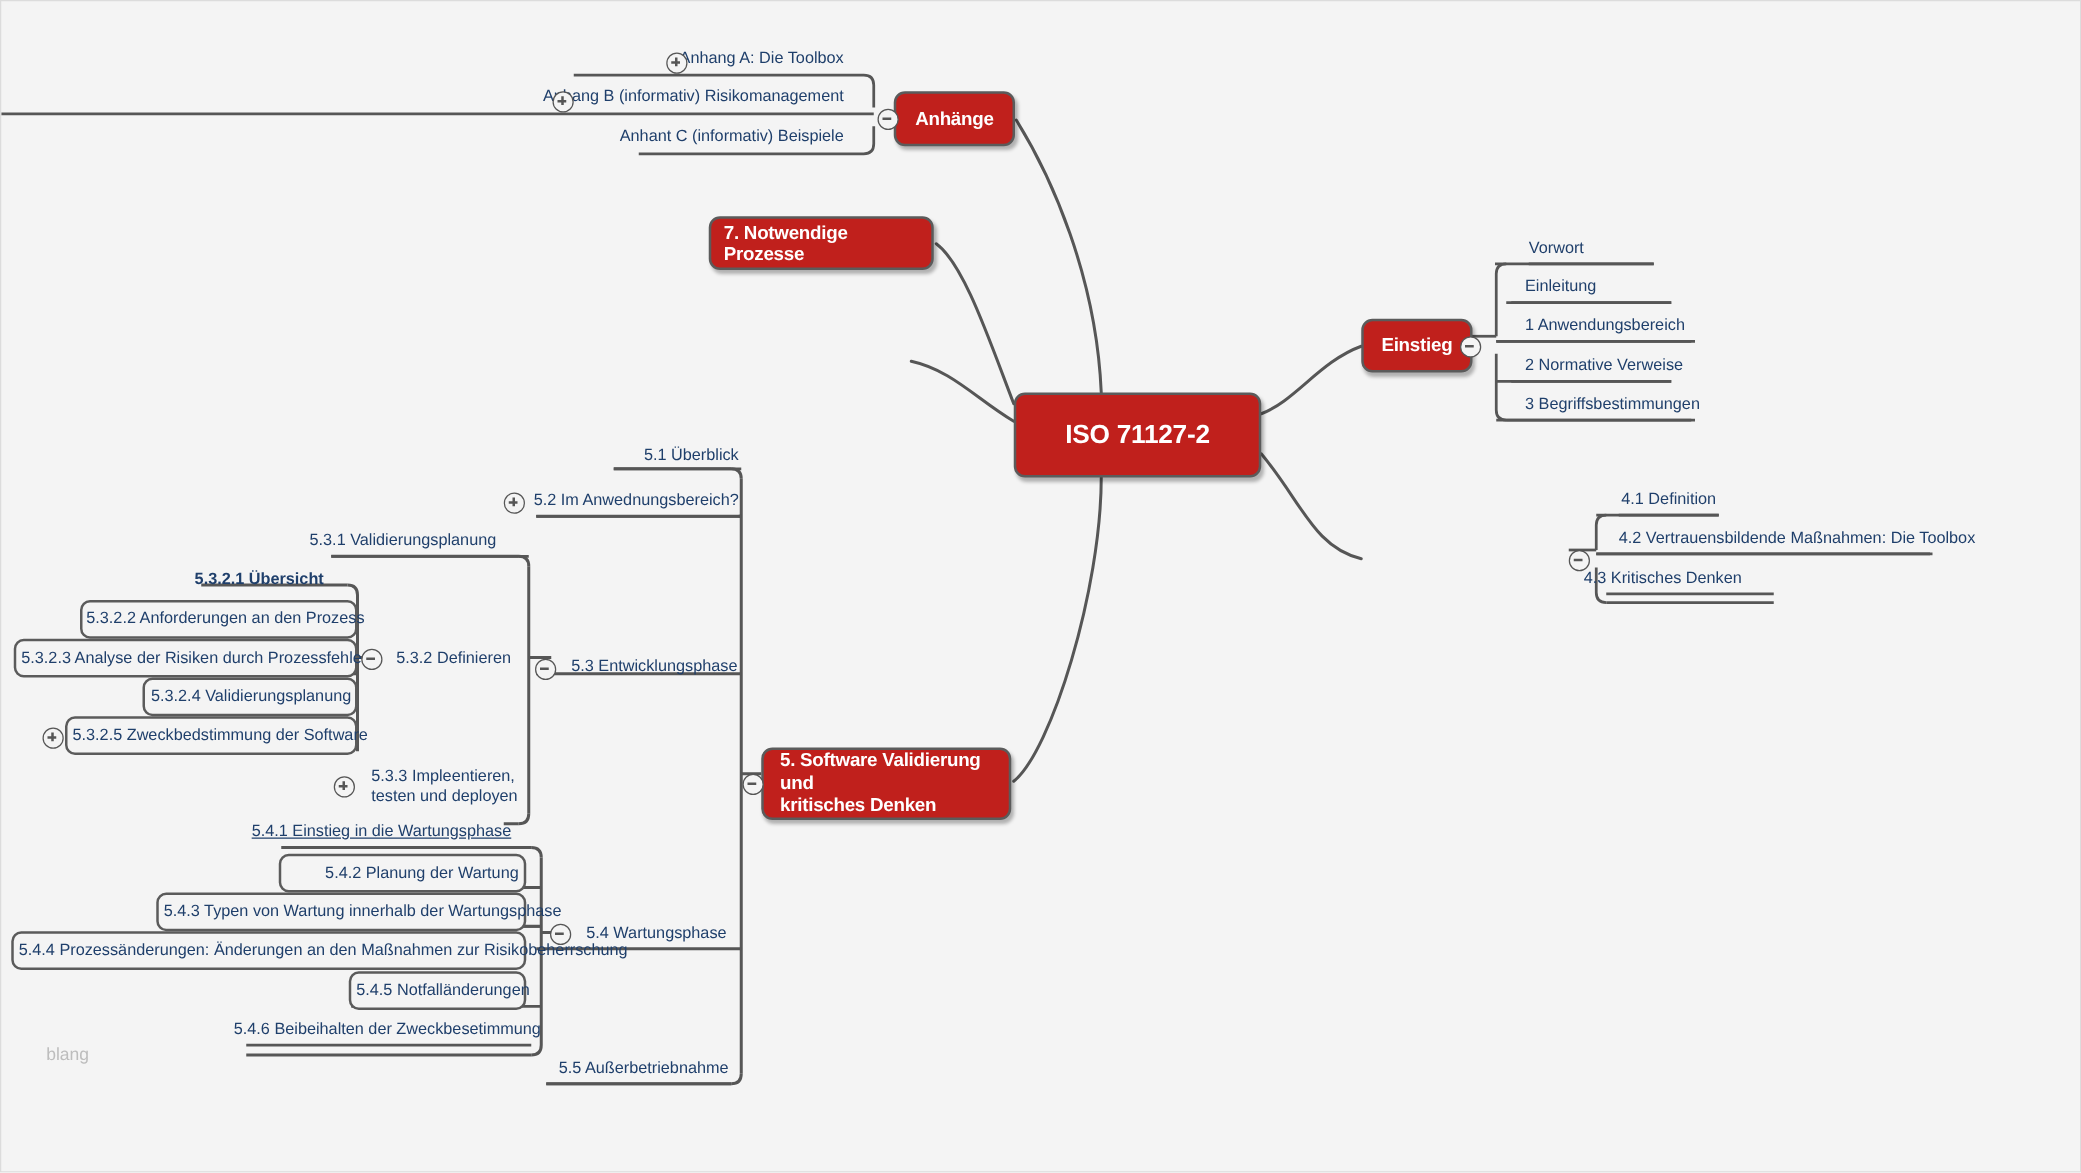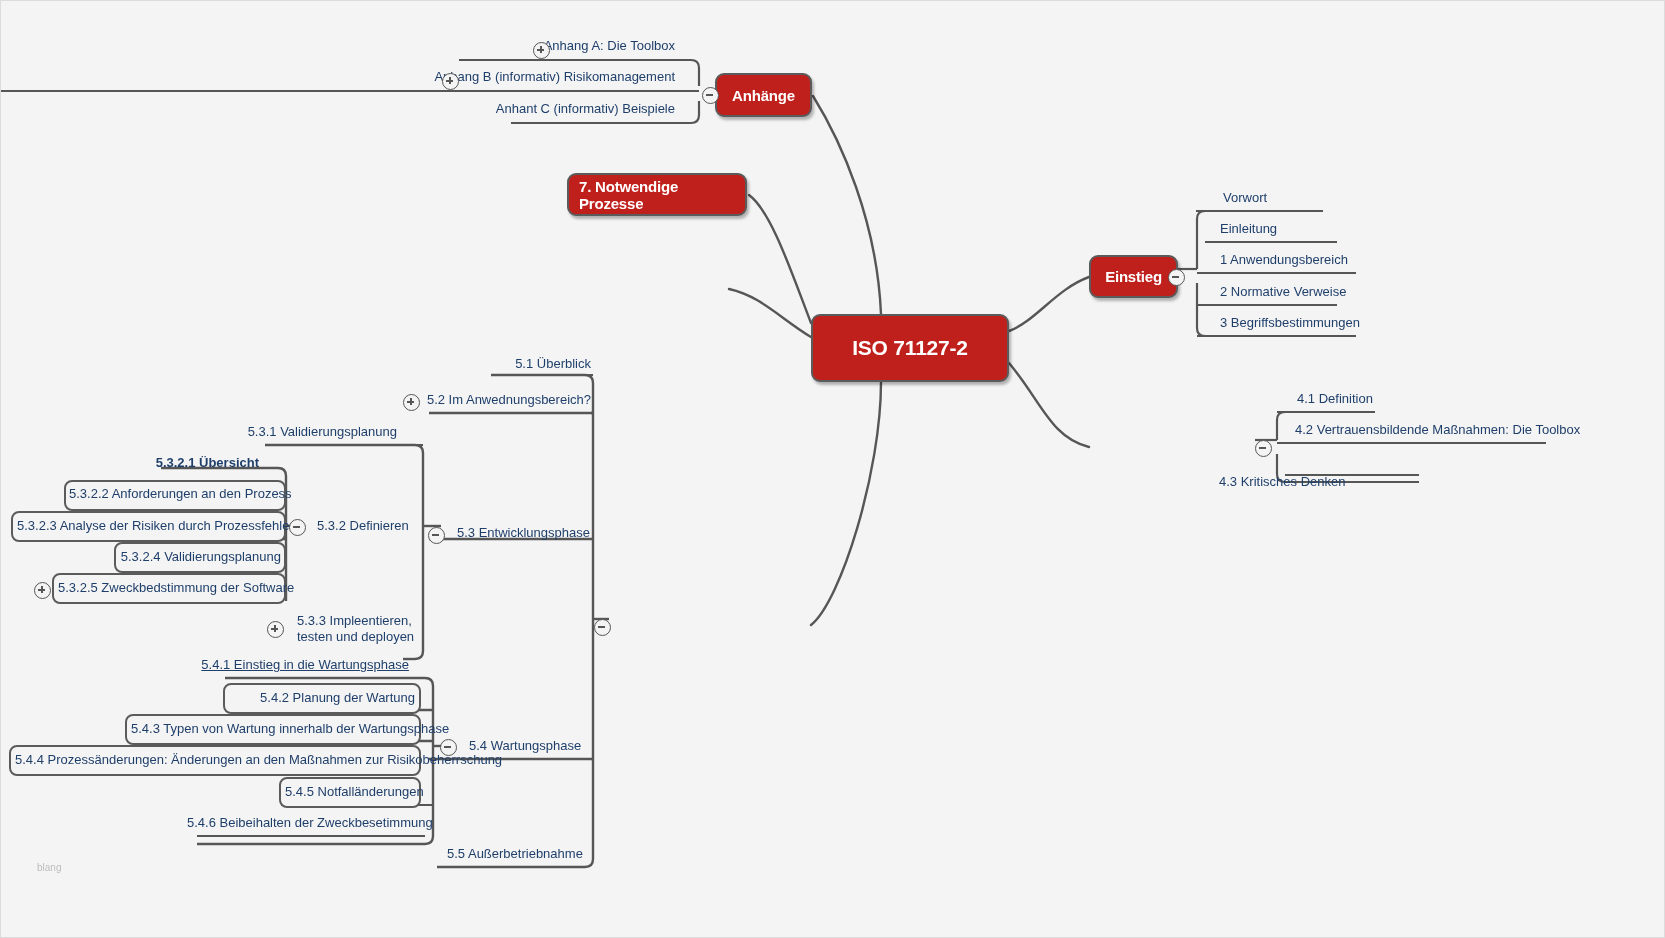--- a/index.html
+++ b/index.html
@@ -48,21 +48,21 @@
   .tg{
     position:absolute;width:15px;height:15px;border-radius:50%;
     border:1.3px solid #565656;background:#f4f4f4;
     z-index:9;
   }
   .tg::before,.tg::after{
     content:"";position:absolute;background:#565656;
   }
   .tg::before{left:3px;top:6.2px;width:7px;height:1.4px;}
   .tg.plus::after{left:6.2px;top:3px;width:1.4px;height:7px;}
-  .wm{position:absolute;font-size:10px;color:#bdbdbd;margin-top:27px;}
+  .wm{position:absolute;font-size:14px;color:#bdbdbd;}
 </style>
 </head>
 <body>
 
 <div id="canvas">
 
   <svg id="wires" viewBox="0 0 1665 938" xmlns="http://www.w3.org/2000/svg">
     <g fill="none" stroke="#565656" stroke-width="2.4" stroke-linecap="round">
 
       <path d="M 880 313 C 876 220 840 140 812 95"></path>
@@ -218,24 +218,30 @@
   </div>
 
   <div class="tg" style="left:1254px;top:439px;"></div>
 
   <div class="leaf l" style="left:1296px;top:391px;">
     <span>4.1 Definition</span>
   </div>
   <div class="leaf l" style="left:1294px;top:422px;">
     <span>4.2 Vertrauensbildende Maßnahmen: Die Toolbox</span>
   </div>
-  <div class="leaf l" style="left:1218px;top:454px;margin-top:20px;">
+  <div class="leaf l" style="left:1266px;top:454px;">
     <span>4.3  Kritisches Denken</span>
   </div>
 
+  <div class="node main" style="left:608px;top:597px;width:200px;height:58px;">
+    <span class="ml">
+      <span>5. Software Validierung und</span><br>
+      <span>kritisches Denken</span>
+    </span>
+  </div>
   <div class="tg" style="left:593px;top:618px;"></div>
 
   <div class="leaf r" style="left:400px;top:356px;width:190px;">
     <span>5.1 Überblick</span>
   </div>
 
   <div class="leaf r" style="left:360px;top:392px;width:230px;">
     <span>5.2 Im Anwednungsbereich?</span>
   </div>
   <div class="tg plus" style="left:402px;top:393px;"></div>

